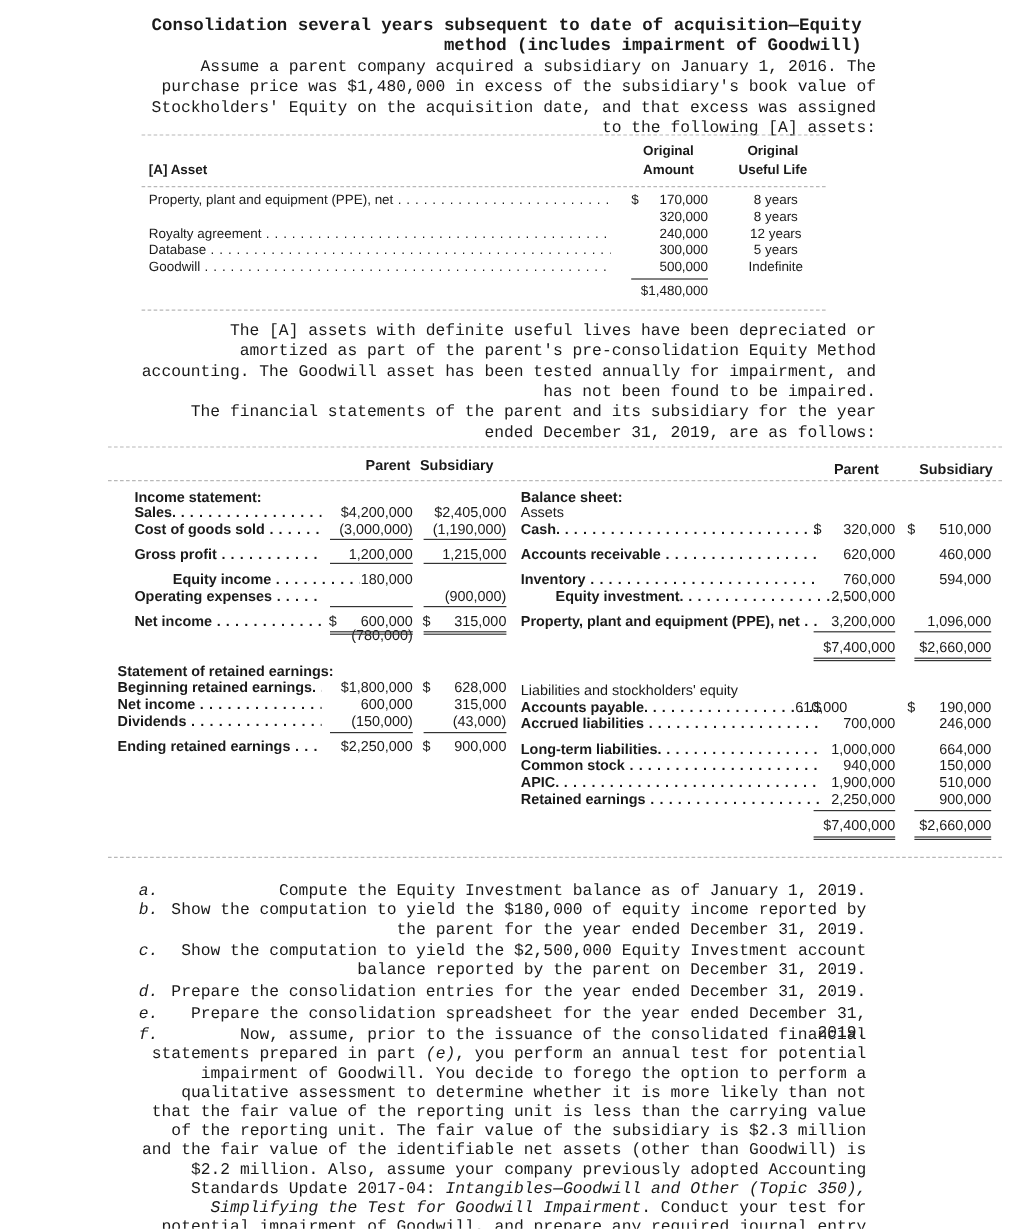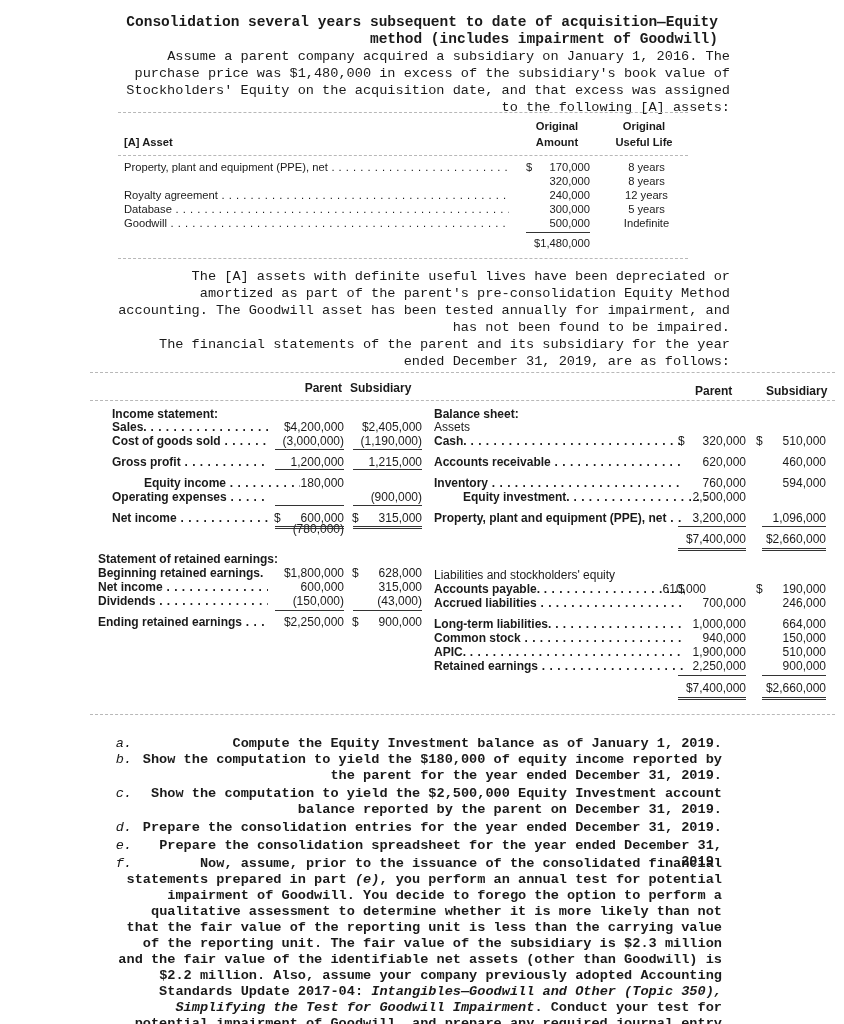--- a/index.html
+++ b/index.html
@@ -34,21 +34,21 @@
   .lbl { overflow: hidden; font-weight: bold; }
   .num { text-align: right; }
   .bold { font-weight: bold; }
   .rule1 { position: absolute; border-top: 1px solid #333; height: 0; }
   .rule2 { position: absolute; border-top: 1px solid #333; border-bottom: 1px solid #333; height: 1px; }
   .dots::after { content: " . . . . . . . . . . . . . . . . . . . . . . . . . . . . . . . . . . . . . . . . . . . . . . . . . . . . . . ."; letter-spacing: 0.5px; }
 
   
   .q { position: absolute; left: 112px; width: 610px; font-size: 13.6px; line-height: 16px; }
   .q .letter { position: absolute; left: 0; top: 0; font-style: italic; width: 20px; }
-  .q .text { display: block; font-weight: bold; }
+  .q .text { display: block; }
   .ital { font-style: italic; }
 </style>
 </head>
 <body class="sans">
 
 <div class="title serif">Consolidation several years subsequent to date of acquisition—Equity method (includes impairment of Goodwill)</div>
 <div class="intro serif">Assume a parent company acquired a subsidiary on January 1, 2016. The purchase price was $1,480,000 in excess of the subsidiary's book value of Stockholders' Equity on the acquisition date, and that excess was assigned to the following [A] assets:</div>
 
 <div class="hr-dash" style="left:118px; top:112px; width:570px;"></div>
 <div class="asset-table">

